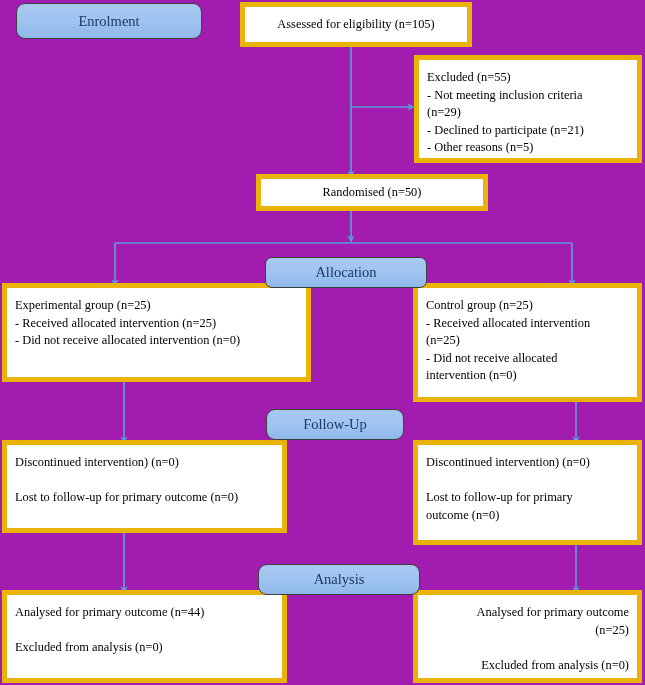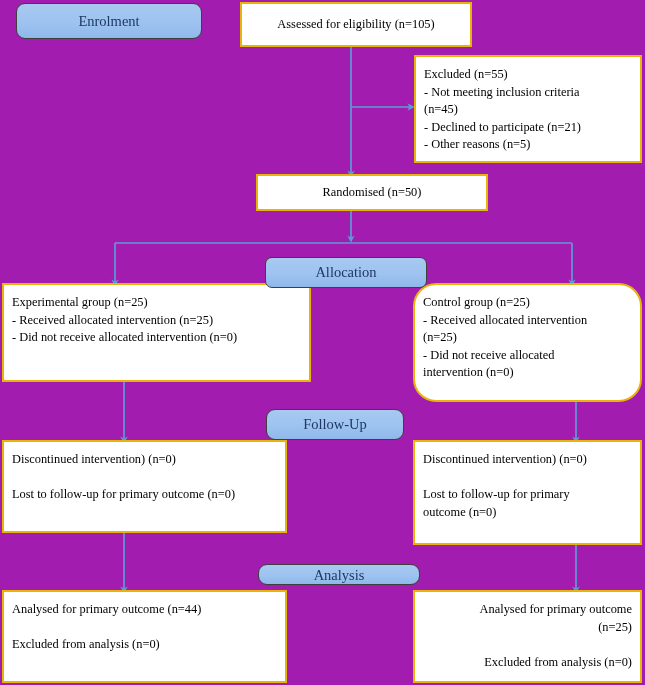--- a/index.html
+++ b/index.html
@@ -21,21 +21,21 @@
   .svg-layer {
     position: absolute;
     left: 0;
     top: 0;
     width: 645px;
     height: 685px;
   }
   .node {
     position: absolute;
     box-sizing: border-box;
-    border: 2px solid #eab308;
+    border: 5px solid #eab308;
     background: #ffffff;
     color: #000000;
     font-size: 12.4px;
     line-height: 17.5px;
     z-index: 3;
   }
   .node .txt {
     display: block;
     white-space: pre-line;
   }
@@ -103,40 +103,40 @@
     <span>Enrolment</span>
   </div>
 
   <div class="node center" style="left:240px; top:2px; width:232px; height:45px;">
     <span class="txt">Assessed for eligibility (n=105)</span>
   </div>
 
   <div class="node left" style="left:414px; top:55px; width:228px; height:108px;">
     <span class="txt">Excluded (n=55)
 - Not meeting inclusion criteria
-(n=45)
+(n=29)
 - Declined to participate (n=21)
 - Other reasons (n=5)</span>
   </div>
 
   <div class="node center" style="left:256px; top:174px; width:232px; height:37px;">
     <span class="txt">Randomised (n=50)</span>
   </div>
 
   <div class="banner" style="left:265px; top:257px; width:162px; height:31px;border-radius:7px;">
     <span>Allocation</span>
   </div>
 
   <div class="node left" style="left:2px; top:283px; width:309px; height:99px;">
     <span class="txt">Experimental group (n=25)
 - Received allocated intervention (n=25)
 - Did not receive allocated intervention (n=0)</span>
   </div>
 
-  <div class="node left" style="left:413px; top:283px; width:229px; height:119px;border-radius:23px;">
+  <div class="node left" style="left:413px; top:283px; width:229px; height:119px;">
     <span class="txt">Control group (n=25)
 - Received allocated intervention
 (n=25)
 - Did not receive allocated
 intervention (n=0)</span>
   </div>
 
   <div class="banner" style="left:266px; top:409px; width:138px; height:31px;">
     <span>Follow-Up</span>
   </div>
@@ -147,21 +147,21 @@
 Lost to follow-up for primary outcome (n=0)</span>
   </div>
 
   <div class="node left" style="left:413px; top:440px; width:229px; height:105px;">
     <span class="txt">Discontinued intervention) (n=0)
 
 Lost to follow-up for primary
 outcome  (n=0)</span>
   </div>
 
-  <div class="banner" style="left:258px; top:564px; width:162px; height:21px;align-items:flex-end;">
+  <div class="banner" style="left:258px; top:564px; width:162px; height:31px;">
     <span>Analysis</span>
   </div>
 
   <div class="node left" style="left:2px; top:590px; width:285px; height:93px;">
     <span class="txt">Analysed for primary outcome (n=44)
 
 Excluded from analysis (n=0)</span>
   </div>
 
   <div class="node left" style="left:413px; top:590px; width:229px; height:93px;text-align:right;">

